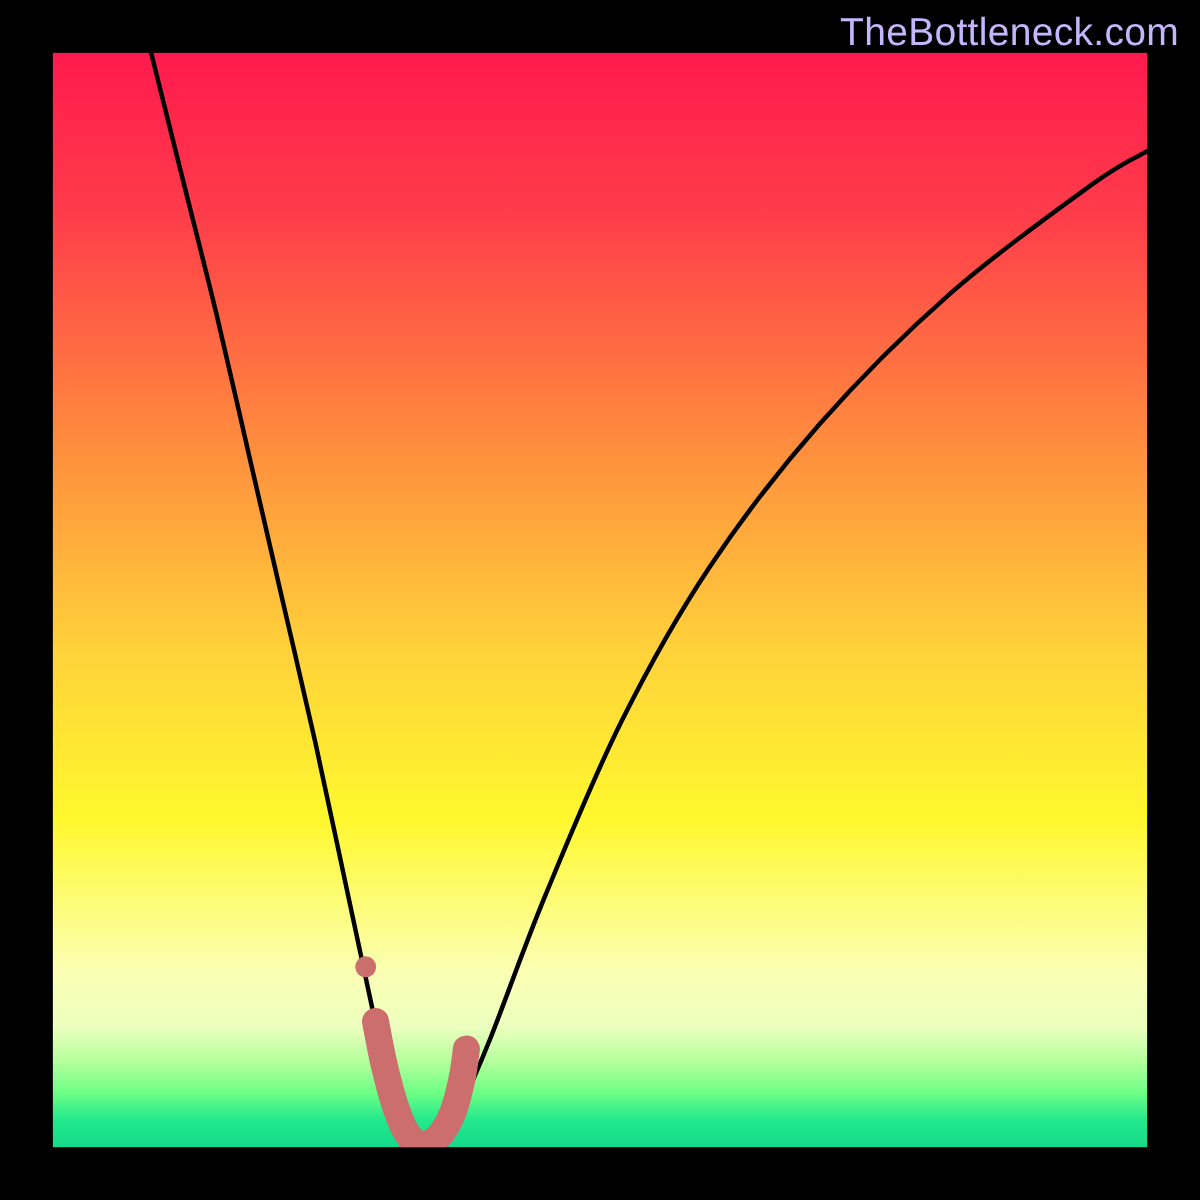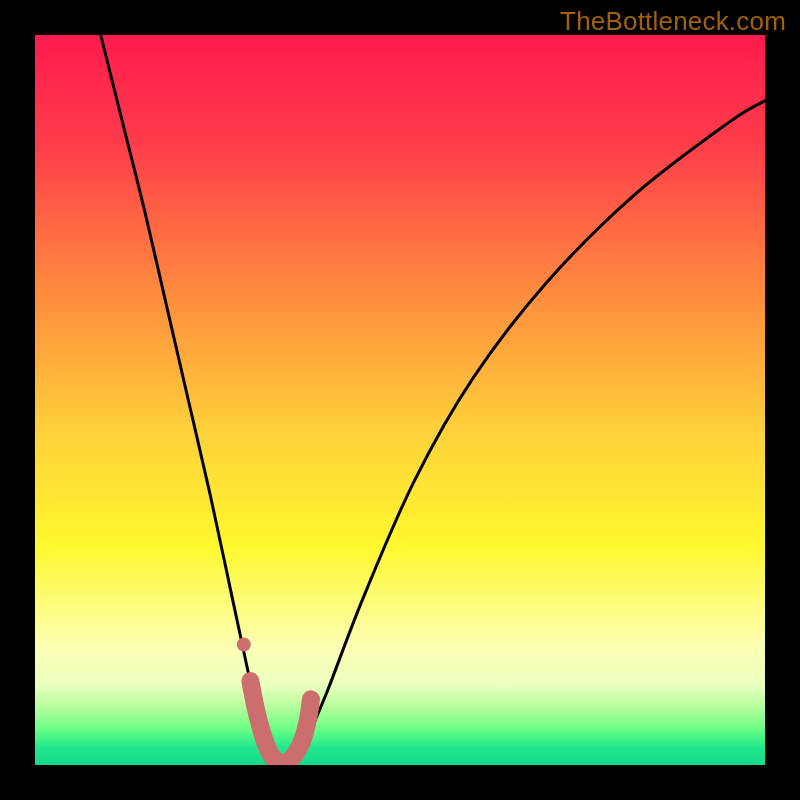--- a/index.html
+++ b/index.html
@@ -34,21 +34,21 @@
   .curve-svg {
     position: absolute;
     inset: 0;
     width: 730px;
     height: 730px;
   }
   .watermark {
     position: absolute;
     top: 6px;
     right: 14px;
-    color: #a16207;
+    color: #c4b5fd;
     font-size: 26px;
     font-weight: 500;
     letter-spacing: 0.2px;
   }
 </style>
 </head>
 <body>
 
 <div class="frame">
   <div class="plot">

